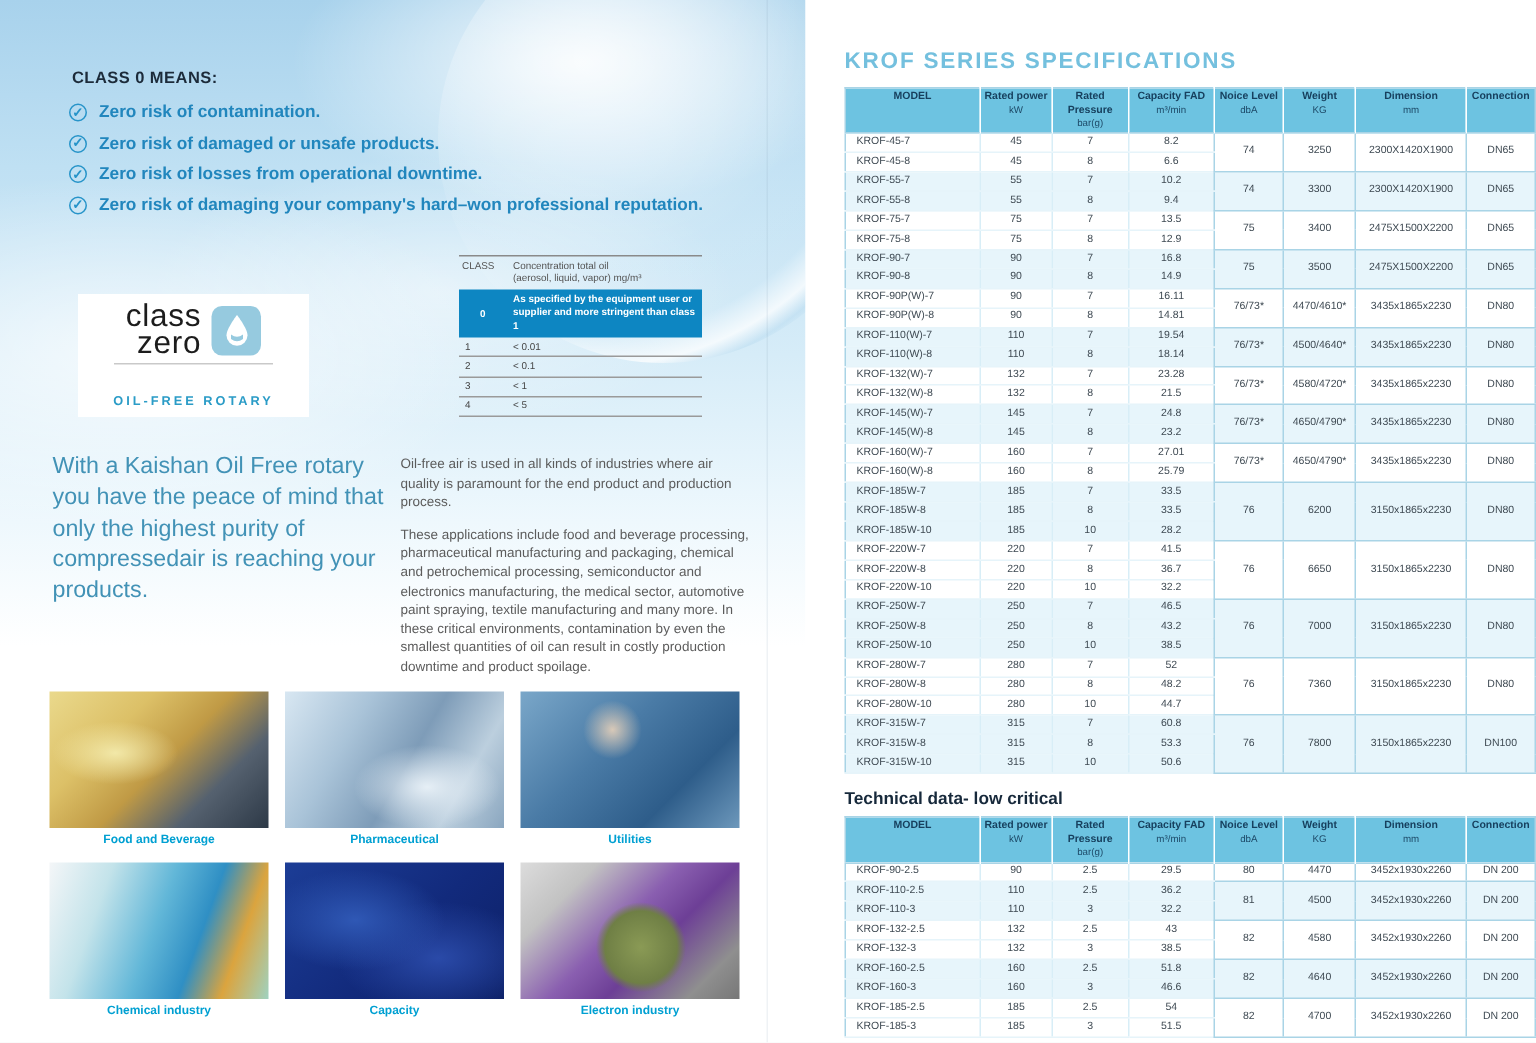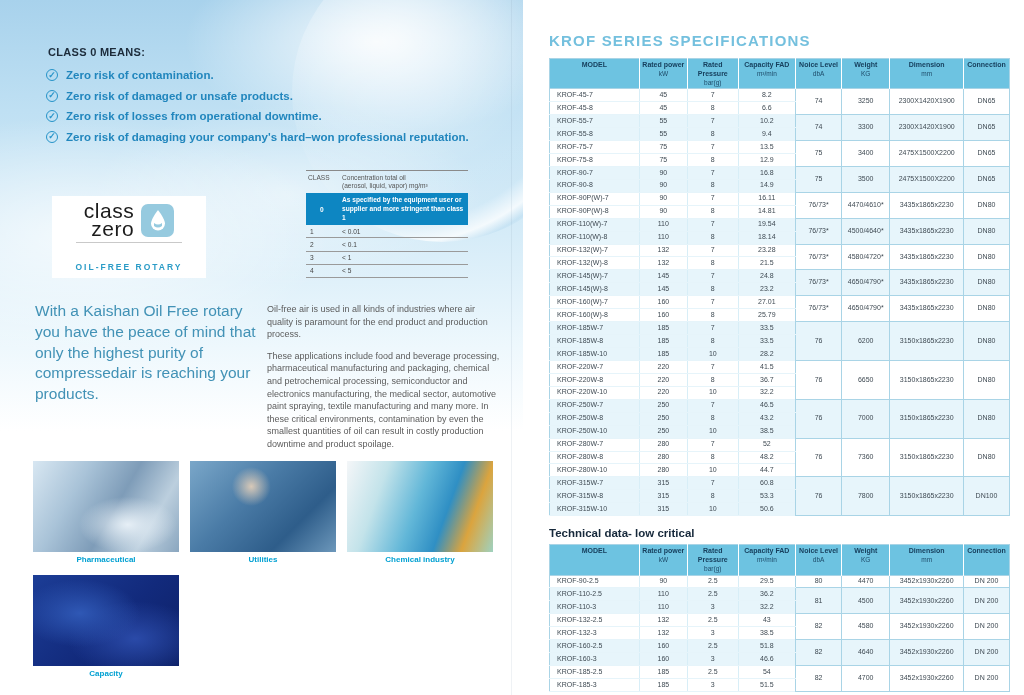--- a/index.html
+++ b/index.html
@@ -57,21 +57,21 @@
   .industry-photo { width:146px; height:91px; }
   .industry-caption { text-align:center; font-size:8px; font-weight:bold; color:#00a0d2; padding:3px 0 6px 0; }
   .ph-food     { background: radial-gradient(ellipse 60px 30px at 30% 45%, #f2e8a8 0%, rgba(0,0,0,0) 70%), linear-gradient(135deg,#ead98c 0%,#dcc067 30%,#c09a45 52%,#55616f 74%,#2d3947 100%); }
   .ph-pharma   { background: radial-gradient(ellipse 70px 40px at 65% 70%, #e6eff6 0%, rgba(0,0,0,0) 70%), linear-gradient(120deg,#d8e7f2 0%,#a9c3d8 30%,#7e9cb8 55%,#bccfde 78%,#8aa6bf 100%); }
   .ph-util     { background: radial-gradient(circle 26px at 42% 28%, #d8c9b8 0%, rgba(0,0,0,0) 75%), linear-gradient(135deg,#7aa7c9 0%,#4a7ba6 40%,#2e5d8a 72%,#6d98bb 100%); }
   .ph-chem     { background: linear-gradient(110deg,#f4f6f8 0%,#c3e3ea 24%,#62b7d8 48%,#2f8fc4 66%,#dba43e 82%,#9fd2c0 100%); }
   .ph-textile  { background: radial-gradient(ellipse 80px 45px at 32% 42%, #2f58b5 0%, rgba(0,0,0,0) 75%), radial-gradient(ellipse 90px 50px at 70% 70%, #2a4aa8 0%, rgba(0,0,0,0) 75%), linear-gradient(135deg,#1c3d96 0%,#122a7c 55%,#0d2066 100%); }
   .ph-electron { background: radial-gradient(circle 40px at 55% 62%, #8a9a55 0%, #6f7f45 60%, rgba(0,0,0,0) 75%), linear-gradient(135deg,#dcdcdc 0%,#c2c2c2 22%,#8a5fb0 46%,#6d3f96 62%,#8f8f8f 85%,#777777 100%); }
 
   
-  .page-right { width:512px; height:695px; background:#ffffff; position:relative; padding:32px 14px 0 26px; }
+  .page-right { width:512px; height:695px; background:#ffffff; position:relative; padding:32px 0 0 26px; }
   .page-title { font-size:15px; font-weight:bold; color:#74c0de; letter-spacing:1.2px; }
   .spec-wrap { margin-top:9px; width:461px; }
   table.spec { width:461px; border-collapse:collapse; table-layout:fixed; font-size:7px; color:#3f4a53; }
   table.spec th { background:#6dc3e1; color:#17405e; font-weight:bold; padding:2px 1px; border-left:1px solid #ffffff; vertical-align:top; }
   table.spec th:first-child { border-left:none; }
   table.spec th .h1 { font-size:7px; line-height:1.25; }
   table.spec th .h2 { font-size:6.5px; font-weight:normal; color:#1d4a68; line-height:1.2; min-height:7px; }
   table.spec td { padding:1.6px 2px; text-align:center; border-left:1px solid #d8eef7; border-bottom:1px solid #e6f4fa; line-height:1.25; }
   table.spec td:first-child { text-align:left; padding-left:7px; border-left:none; }
   table.spec tr.grp-first td { border-top:1px solid #a9d4e6; }
@@ -167,34 +167,42 @@
 
     <div class="quote">With a Kaishan Oil Free rotary you have the peace of mind that only the highest purity of compressedair is reaching your products.</div>
 
     <div class="body-text" id="body-text">
         <p>Oil-free air is used in all kinds of industries where air quality is paramount for the end product and production process.</p>
         <p>These applications include food and beverage processing, pharmaceutical manufacturing and packaging, chemical and petrochemical processing, semiconductor and electronics manufacturing, the medical sector, automotive paint spraying, textile manufacturing and many more. In these critical environments, contamination by even the smallest quantities of oil can result in costly production downtime and product spoilage.</p>
       </div>
 
     <div class="industry-grid" id="industry-grid">
         <div class="industry-cell">
+          <div class="industry-photo ph-food"></div>
+          <div class="industry-caption">Food and Beverage</div>
+        </div>
+        <div class="industry-cell">
           <div class="industry-photo ph-pharma"></div>
           <div class="industry-caption">Pharmaceutical</div>
         </div>
         <div class="industry-cell">
           <div class="industry-photo ph-util"></div>
           <div class="industry-caption">Utilities</div>
         </div>
         <div class="industry-cell">
           <div class="industry-photo ph-chem"></div>
           <div class="industry-caption">Chemical industry</div>
         </div>
         <div class="industry-cell">
           <div class="industry-photo ph-textile"></div>
           <div class="industry-caption">Capacity</div>
+        </div>
+        <div class="industry-cell">
+          <div class="industry-photo ph-electron"></div>
+          <div class="industry-caption">Electron industry</div>
         </div>
       </div>
   </div>
 
   <div class="page-right">
     <div class="page-title">KROF SERIES SPECIFICATIONS</div>
 
     <div class="spec-wrap">
       <table class="spec" id="spec-table">
           <thead>

